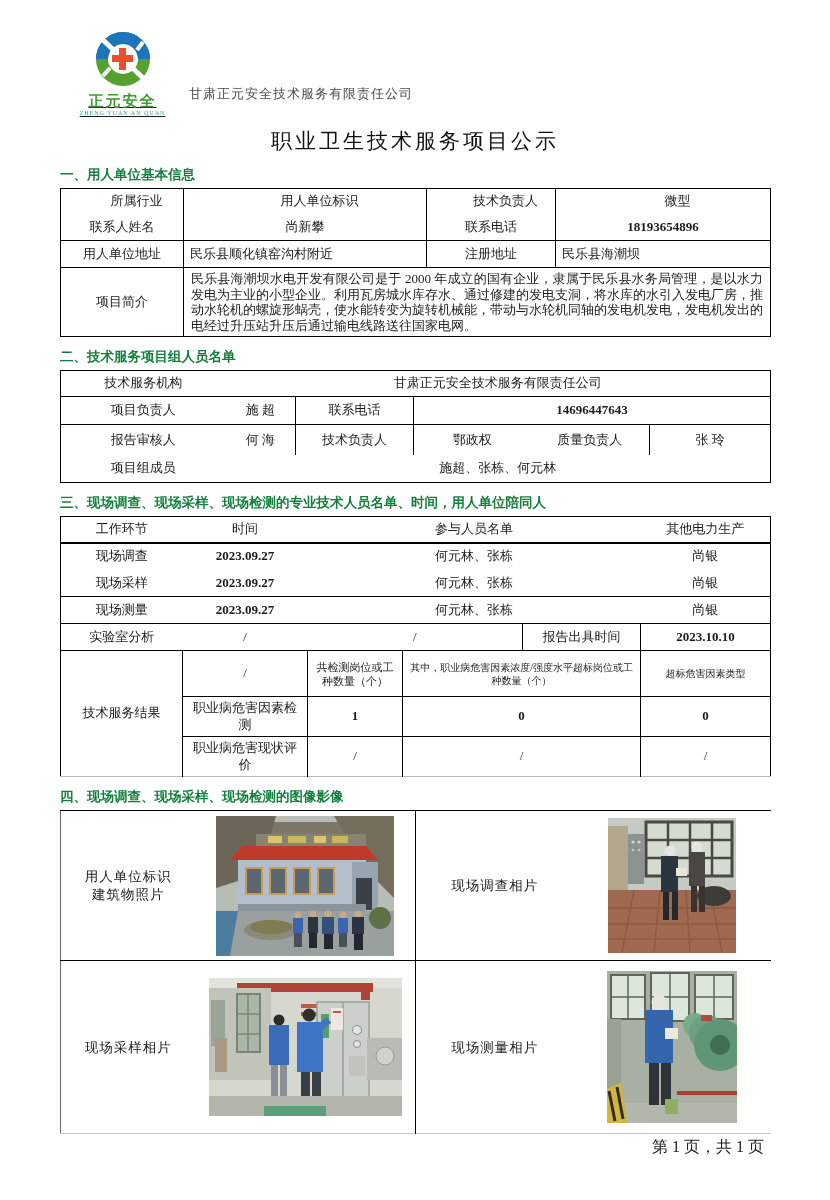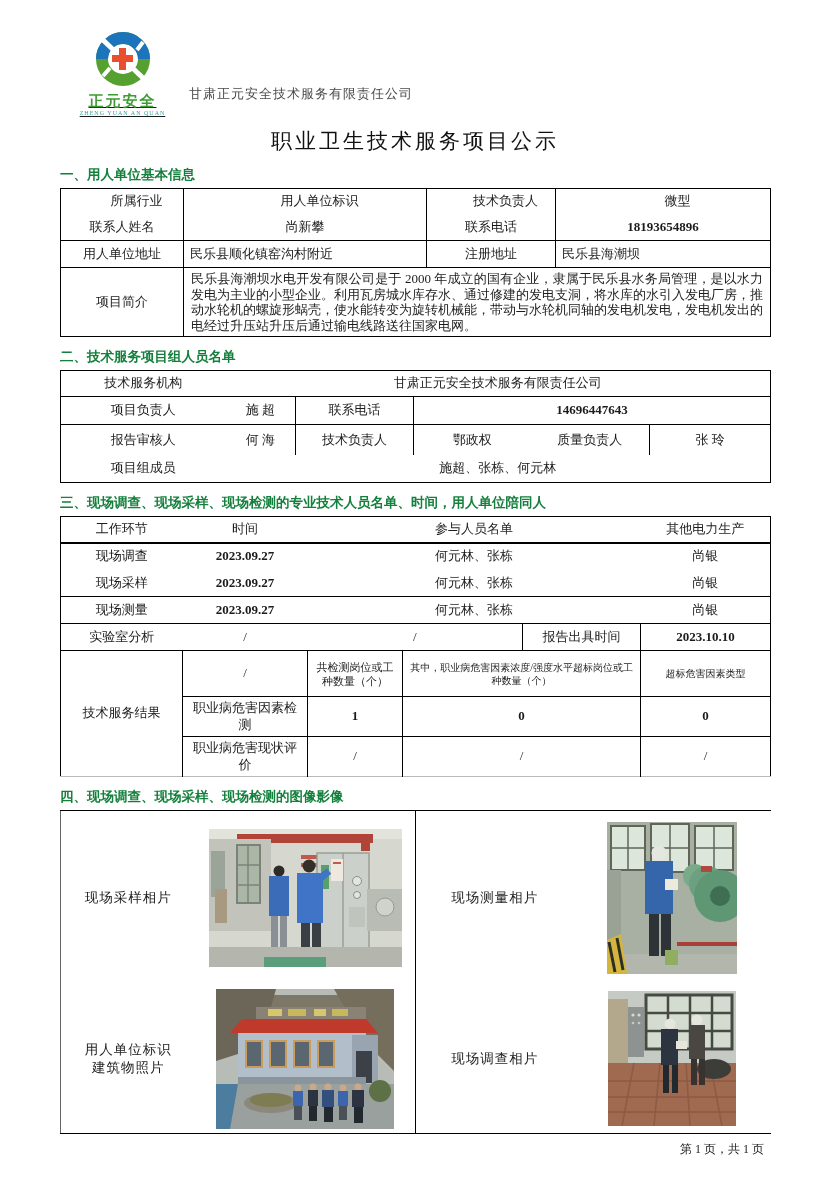--- a/index.html
+++ b/index.html
@@ -33,21 +33,21 @@
   .just{text-align:justify;padding:3px 7px;line-height:15.6px;}
   .t2{border:1px solid #000;border-top:1.5px solid #000;}
   .t3{border-left:1px solid #000;border-right:1px solid #000;border-top:1.5px solid #000;border-bottom:1px solid #b9b9b9;}
   .t4{border-left:1px solid #666;border-top:1.5px solid #000;border-bottom:1px solid #c9c9c9;}
   .t4 td{padding:4px;}
   .mid-div{border-right:1.5px solid #000;}
   .row-div{border-bottom:1.5px solid #000;}
   .photo-label{white-space:pre-line;font-size:13.5px;letter-spacing:1px;}
   .ph{display:block;margin:0 auto;}
   
-  .footer{position:absolute;right:66px;bottom:42px;font-size:12px;color:#222;}
+  .footer{position:absolute;right:66px;bottom:42px;font-size:16px;color:#222;}
 </style>
 </head>
 <body>
 
 <div class="content">
 
   <div class="hdr">
     <div class="logo">
       <svg width="100" height="62" viewBox="0 0 100 62">
         <circle cx="50" cy="31" r="21" fill="none" stroke="#55a02e" stroke-width="12"></circle>
@@ -202,21 +202,109 @@
 
   <div class="sec">四、现场调查、现场采样、现场检测的图像影像</div>
   <table class="t4">
     <colgroup>
         <col style="width:135px">
         <col style="width:220px">
         <col style="width:158px">
         <col style="width:197px">
       </colgroup>
     <tbody>
-        <tr style="height:173px">
+        <tr style="height:150px">
+      <td class="photo-label row-div">用人单位标识
+建筑物照片</td>
+      <td class="mid-div row-div">
+        <svg class="ph" width="178" height="140" viewBox="0 0 178 140">
+          <rect width="178" height="140" fill="#b8bcb6"></rect>
+          <rect y="6" width="178" height="54" fill="#7d7768"></rect>
+          <polygon points="0,0 60,0 44,58 0,72" fill="#6b6657"></polygon>
+          <polygon points="118,0 178,0 178,82 148,52" fill="#756e5d"></polygon>
+          <rect x="40" y="18" width="110" height="12" fill="#8a8274"></rect>
+          <rect x="52" y="20" width="14" height="7" fill="#d8c66a"></rect>
+          <rect x="72" y="20" width="18" height="7" fill="#c8b85c"></rect>
+          <rect x="98" y="20" width="12" height="7" fill="#d8c66a"></rect>
+          <rect x="116" y="20" width="16" height="7" fill="#c8b85c"></rect>
+          <polygon points="14,44 162,44 150,30 26,30" fill="#c03a2c"></polygon>
+          <rect x="22" y="44" width="128" height="50" fill="#b2bfca"></rect>
+          <rect x="136" y="46" width="26" height="48" fill="#98a4b0"></rect>
+          <rect x="140" y="62" width="16" height="32" fill="#3c4148"></rect>
+          <rect x="30" y="52" width="16" height="26" fill="#5a6670" stroke="#c99c5c" stroke-width="2"></rect>
+          <rect x="54" y="52" width="16" height="26" fill="#5a6670" stroke="#c99c5c" stroke-width="2"></rect>
+          <rect x="78" y="52" width="16" height="26" fill="#5a6670" stroke="#c99c5c" stroke-width="2"></rect>
+          <rect x="102" y="52" width="16" height="26" fill="#5a6670" stroke="#c99c5c" stroke-width="2"></rect>
+          <rect x="22" y="88" width="128" height="7" fill="#8a949c"></rect>
+          <rect y="95" width="178" height="45" fill="#9aa09e"></rect>
+          <polygon points="0,95 22,95 14,140 0,140" fill="#4c7d9e"></polygon>
+          <circle cx="164" cy="102" r="11" fill="#5d7046"></circle>
+          <ellipse cx="55" cy="114" rx="27" ry="10" fill="#8c887c"></ellipse>
+          <ellipse cx="55" cy="111" rx="21" ry="7" fill="#7e7c52"></ellipse>
+          <g>
+            <circle cx="82" cy="99" r="3.4" fill="#caa98a"></circle>
+                <rect x="77" y="102" width="10" height="15" fill="#3b66ae"></rect>
+                <rect x="78" y="117" width="8" height="14" fill="#4a5058"></rect>
+            <circle cx="97" cy="98" r="3.4" fill="#caa98a"></circle>
+                <rect x="92" y="101" width="10" height="16" fill="#2c3442"></rect>
+                <rect x="93" y="117" width="8" height="15" fill="#23272e"></rect>
+            <circle cx="112" cy="98" r="3.6" fill="#caa98a"></circle>
+                <rect x="106" y="101" width="12" height="17" fill="#31507e"></rect>
+                <rect x="108" y="118" width="9" height="15" fill="#23272e"></rect>
+            <circle cx="127" cy="99" r="3.4" fill="#caa98a"></circle>
+                <rect x="122" y="102" width="10" height="15" fill="#3b66ae"></rect>
+                <rect x="123" y="117" width="8" height="14" fill="#4a5058"></rect>
+            <circle cx="142" cy="98" r="3.6" fill="#caa98a"></circle>
+                <rect x="136" y="101" width="12" height="17" fill="#2c3442"></rect>
+                <rect x="138" y="118" width="9" height="16" fill="#23272e"></rect>
+          </g>
+        </svg>
+      </td>
+      <td class="photo-label row-div">现场调查相片</td>
+      <td class="row-div">
+        <svg class="ph" width="128" height="135" viewBox="0 0 128 135">
+          <rect width="128" height="135" fill="#c6cac4"></rect>
+          <rect x="38" y="4" width="86" height="54" fill="#d4dcd2" stroke="#464b42" stroke-width="3"></rect>
+          <line x1="60" y1="4" x2="60" y2="58" stroke="#464b42" stroke-width="2.5"></line>
+          <line x1="82" y1="4" x2="82" y2="58" stroke="#464b42" stroke-width="2.5"></line>
+          <line x1="104" y1="4" x2="104" y2="58" stroke="#464b42" stroke-width="2.5"></line>
+          <line x1="38" y1="22" x2="124" y2="22" stroke="#464b42" stroke-width="2.5"></line>
+          <line x1="38" y1="40" x2="124" y2="40" stroke="#464b42" stroke-width="2.5"></line>
+          <rect x="0" y="8" width="20" height="72" fill="#b3a78c"></rect>
+          <rect x="20" y="16" width="16" height="50" fill="#8d9390"></rect>
+          <circle cx="25" cy="24" r="1.6" fill="#d8d8d0"></circle>
+              <circle cx="31" cy="24" r="1.6" fill="#d8d8d0"></circle>
+          <circle cx="25" cy="32" r="1.3" fill="#c8c8c0"></circle>
+              <circle cx="31" cy="32" r="1.3" fill="#c8c8c0"></circle>
+          <rect y="72" width="128" height="63" fill="#a06a50"></rect>
+          <line x1="0" y1="90" x2="128" y2="90" stroke="#8d5a42" stroke-width="1.5"></line>
+          <line x1="0" y1="106" x2="128" y2="106" stroke="#8d5a42" stroke-width="1.5"></line>
+          <line x1="0" y1="121" x2="128" y2="121" stroke="#8d5a42" stroke-width="1.5"></line>
+          <line x1="26" y1="72" x2="14" y2="135" stroke="#8d5a42" stroke-width="1.5"></line>
+          <line x1="52" y1="72" x2="46" y2="135" stroke="#8d5a42" stroke-width="1.5"></line>
+          <line x1="78" y1="72" x2="82" y2="135" stroke="#8d5a42" stroke-width="1.5"></line>
+          <line x1="102" y1="72" x2="114" y2="135" stroke="#8d5a42" stroke-width="1.5"></line>
+          <ellipse cx="106" cy="78" rx="17" ry="10" fill="#3c3c38"></ellipse>
+          <g>
+            <circle cx="62" cy="33" r="5.5" fill="#e6e6e0"></circle>
+            <rect x="53" y="38" width="17" height="36" fill="#2c3440"></rect>
+            <rect x="55" y="74" width="6" height="28" fill="#23272e"></rect>
+                <rect x="64" y="74" width="6" height="28" fill="#23272e"></rect>
+            <rect x="68" y="50" width="11" height="8" fill="#e8e6da"></rect>
+          </g>
+          <g>
+            <circle cx="89" cy="29" r="5.5" fill="#e6e6e0"></circle>
+            <rect x="81" y="34" width="16" height="34" fill="#4a4642"></rect>
+            <rect x="83" y="68" width="6" height="26" fill="#383230"></rect>
+                <rect x="91" y="68" width="6" height="26" fill="#383230"></rect>
+          </g>
+        </svg>
+      </td>
+    </tr>
+    <tr style="height:173px">
       <td class="photo-label">现场采样相片</td>
       <td class="mid-div">
         <svg class="ph" width="193" height="138" viewBox="0 0 193 138">
           <rect width="193" height="138" fill="#d6d8d0"></rect>
           <rect width="193" height="10" fill="#e2e4dc"></rect>
           <rect x="28" y="5" width="136" height="9" fill="#b04438"></rect>
           <rect x="52" y="14" width="5" height="10" fill="#55544c"></rect>
           <rect x="0" y="10" width="62" height="92" fill="#c2c4bc"></rect>
           <rect x="28" y="16" width="23" height="58" fill="#aab6a6" stroke="#7d8278" stroke-width="2"></rect>
           <line x1="39" y1="16" x2="39" y2="74" stroke="#7d8278" stroke-width="1.5"></line>
@@ -285,106 +373,18 @@
             <circle cx="52" cy="31" r="7.5" fill="#e6e6e0"></circle>
             <rect x="38" y="39" width="28" height="53" fill="#3566ac"></rect>
             <rect x="58" y="57" width="13" height="11" fill="#eceadc"></rect>
             <rect x="42" y="92" width="10" height="42" fill="#2e3338"></rect>
             <rect x="54" y="92" width="10" height="42" fill="#2e3338"></rect>
             <rect x="58" y="128" width="13" height="15" fill="#8fae62"></rect>
           </g>
         </svg>
       </td>
     </tr>
-    <tr style="height:150px">
-      <td class="photo-label row-div">用人单位标识
-建筑物照片</td>
-      <td class="mid-div row-div">
-        <svg class="ph" width="178" height="140" viewBox="0 0 178 140">
-          <rect width="178" height="140" fill="#b8bcb6"></rect>
-          <rect y="6" width="178" height="54" fill="#7d7768"></rect>
-          <polygon points="0,0 60,0 44,58 0,72" fill="#6b6657"></polygon>
-          <polygon points="118,0 178,0 178,82 148,52" fill="#756e5d"></polygon>
-          <rect x="40" y="18" width="110" height="12" fill="#8a8274"></rect>
-          <rect x="52" y="20" width="14" height="7" fill="#d8c66a"></rect>
-          <rect x="72" y="20" width="18" height="7" fill="#c8b85c"></rect>
-          <rect x="98" y="20" width="12" height="7" fill="#d8c66a"></rect>
-          <rect x="116" y="20" width="16" height="7" fill="#c8b85c"></rect>
-          <polygon points="14,44 162,44 150,30 26,30" fill="#c03a2c"></polygon>
-          <rect x="22" y="44" width="128" height="50" fill="#b2bfca"></rect>
-          <rect x="136" y="46" width="26" height="48" fill="#98a4b0"></rect>
-          <rect x="140" y="62" width="16" height="32" fill="#3c4148"></rect>
-          <rect x="30" y="52" width="16" height="26" fill="#5a6670" stroke="#c99c5c" stroke-width="2"></rect>
-          <rect x="54" y="52" width="16" height="26" fill="#5a6670" stroke="#c99c5c" stroke-width="2"></rect>
-          <rect x="78" y="52" width="16" height="26" fill="#5a6670" stroke="#c99c5c" stroke-width="2"></rect>
-          <rect x="102" y="52" width="16" height="26" fill="#5a6670" stroke="#c99c5c" stroke-width="2"></rect>
-          <rect x="22" y="88" width="128" height="7" fill="#8a949c"></rect>
-          <rect y="95" width="178" height="45" fill="#9aa09e"></rect>
-          <polygon points="0,95 22,95 14,140 0,140" fill="#4c7d9e"></polygon>
-          <circle cx="164" cy="102" r="11" fill="#5d7046"></circle>
-          <ellipse cx="55" cy="114" rx="27" ry="10" fill="#8c887c"></ellipse>
-          <ellipse cx="55" cy="111" rx="21" ry="7" fill="#7e7c52"></ellipse>
-          <g>
-            <circle cx="82" cy="99" r="3.4" fill="#caa98a"></circle>
-                <rect x="77" y="102" width="10" height="15" fill="#3b66ae"></rect>
-                <rect x="78" y="117" width="8" height="14" fill="#4a5058"></rect>
-            <circle cx="97" cy="98" r="3.4" fill="#caa98a"></circle>
-                <rect x="92" y="101" width="10" height="16" fill="#2c3442"></rect>
-                <rect x="93" y="117" width="8" height="15" fill="#23272e"></rect>
-            <circle cx="112" cy="98" r="3.6" fill="#caa98a"></circle>
-                <rect x="106" y="101" width="12" height="17" fill="#31507e"></rect>
-                <rect x="108" y="118" width="9" height="15" fill="#23272e"></rect>
-            <circle cx="127" cy="99" r="3.4" fill="#caa98a"></circle>
-                <rect x="122" y="102" width="10" height="15" fill="#3b66ae"></rect>
-                <rect x="123" y="117" width="8" height="14" fill="#4a5058"></rect>
-            <circle cx="142" cy="98" r="3.6" fill="#caa98a"></circle>
-                <rect x="136" y="101" width="12" height="17" fill="#2c3442"></rect>
-                <rect x="138" y="118" width="9" height="16" fill="#23272e"></rect>
-          </g>
-        </svg>
-      </td>
-      <td class="photo-label row-div">现场调查相片</td>
-      <td class="row-div">
-        <svg class="ph" width="128" height="135" viewBox="0 0 128 135">
-          <rect width="128" height="135" fill="#c6cac4"></rect>
-          <rect x="38" y="4" width="86" height="54" fill="#d4dcd2" stroke="#464b42" stroke-width="3"></rect>
-          <line x1="60" y1="4" x2="60" y2="58" stroke="#464b42" stroke-width="2.5"></line>
-          <line x1="82" y1="4" x2="82" y2="58" stroke="#464b42" stroke-width="2.5"></line>
-          <line x1="104" y1="4" x2="104" y2="58" stroke="#464b42" stroke-width="2.5"></line>
-          <line x1="38" y1="22" x2="124" y2="22" stroke="#464b42" stroke-width="2.5"></line>
-          <line x1="38" y1="40" x2="124" y2="40" stroke="#464b42" stroke-width="2.5"></line>
-          <rect x="0" y="8" width="20" height="72" fill="#b3a78c"></rect>
-          <rect x="20" y="16" width="16" height="50" fill="#8d9390"></rect>
-          <circle cx="25" cy="24" r="1.6" fill="#d8d8d0"></circle>
-              <circle cx="31" cy="24" r="1.6" fill="#d8d8d0"></circle>
-          <circle cx="25" cy="32" r="1.3" fill="#c8c8c0"></circle>
-              <circle cx="31" cy="32" r="1.3" fill="#c8c8c0"></circle>
-          <rect y="72" width="128" height="63" fill="#a06a50"></rect>
-          <line x1="0" y1="90" x2="128" y2="90" stroke="#8d5a42" stroke-width="1.5"></line>
-          <line x1="0" y1="106" x2="128" y2="106" stroke="#8d5a42" stroke-width="1.5"></line>
-          <line x1="0" y1="121" x2="128" y2="121" stroke="#8d5a42" stroke-width="1.5"></line>
-          <line x1="26" y1="72" x2="14" y2="135" stroke="#8d5a42" stroke-width="1.5"></line>
-          <line x1="52" y1="72" x2="46" y2="135" stroke="#8d5a42" stroke-width="1.5"></line>
-          <line x1="78" y1="72" x2="82" y2="135" stroke="#8d5a42" stroke-width="1.5"></line>
-          <line x1="102" y1="72" x2="114" y2="135" stroke="#8d5a42" stroke-width="1.5"></line>
-          <ellipse cx="106" cy="78" rx="17" ry="10" fill="#3c3c38"></ellipse>
-          <g>
-            <circle cx="62" cy="33" r="5.5" fill="#e6e6e0"></circle>
-            <rect x="53" y="38" width="17" height="36" fill="#2c3440"></rect>
-            <rect x="55" y="74" width="6" height="28" fill="#23272e"></rect>
-                <rect x="64" y="74" width="6" height="28" fill="#23272e"></rect>
-            <rect x="68" y="50" width="11" height="8" fill="#e8e6da"></rect>
-          </g>
-          <g>
-            <circle cx="89" cy="29" r="5.5" fill="#e6e6e0"></circle>
-            <rect x="81" y="34" width="16" height="34" fill="#4a4642"></rect>
-            <rect x="83" y="68" width="6" height="26" fill="#383230"></rect>
-                <rect x="91" y="68" width="6" height="26" fill="#383230"></rect>
-          </g>
-        </svg>
-      </td>
-    </tr>
   </tbody>
     </table>
 
 </div>
 
 <div class="footer">第 1 页，共 1 页</div>
 
 </body></html>

